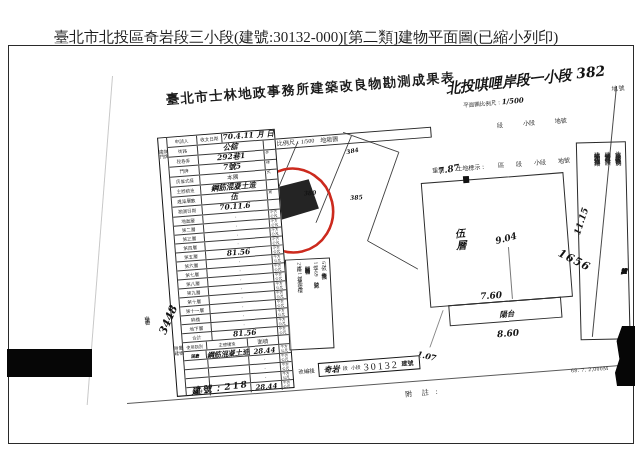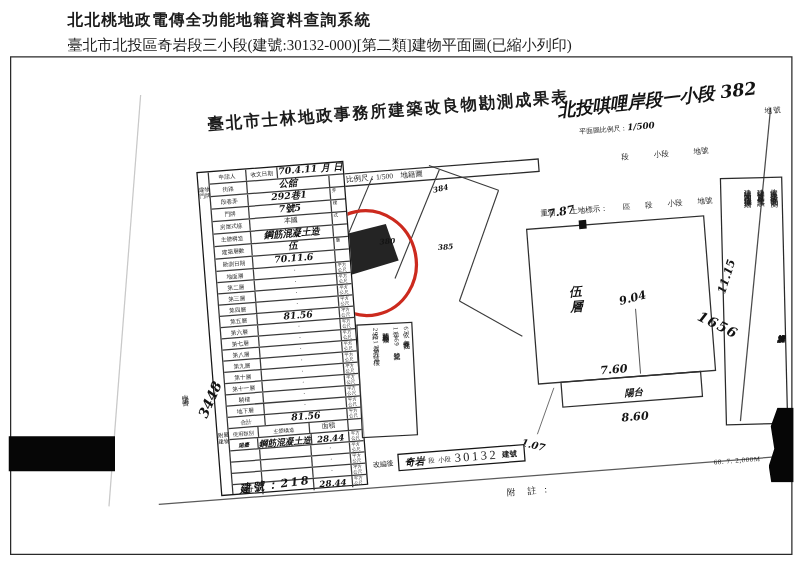--- a/index.html
+++ b/index.html
@@ -2,21 +2,21 @@
 <html><head>
 <meta charset="utf-8">
 <style>
   html,body{margin:0;padding:0;background:#fff;}
   #page{position:relative;width:640px;height:450px;background:#ffffff;overflow:hidden;
         font-family:"Liberation Serif","DejaVu Serif",serif;color:#1c1c1c;}
   .abs{position:absolute;}
   
   .sys-title{left:54px;top:8px;font-size:12.5px;letter-spacing:1px;font-weight:600;}
   .query-date{left:374px;top:13px;font-size:8.5px;}
-  .subtitle{left:54px;top:28px;font-size:12px;}
+  .subtitle{left:54px;top:28px;font-size:15px;}
   
   .frame{left:8px;top:45px;width:624px;height:397px;border:1px solid #2a2a2a;background:#fff;overflow:hidden;}
   
   .sheet-left{left:103px;top:30px;width:1px;height:330px;background:#c9c9c9;transform:rotate(4.4deg);transform-origin:0 0;}
   .sheet-right{left:607px;top:40px;width:1px;height:252px;background:#4a4a4a;transform:rotate(5.5deg);transform-origin:0 0;}
   .sheet-bottom{left:118px;top:357px;width:522px;height:1px;background:#5a5a5a;transform:rotate(-4.4deg);transform-origin:0 0;}
   
   .doc{left:102px;top:15px;width:548px;height:388px;transform:rotate(-4.4deg);transform-origin:0 0;}
   .doc *{box-sizing:border-box;}
   .hw{font-family:"DejaVu Serif",serif;font-style:italic;font-weight:700;color:#131313;}
@@ -79,21 +79,20 @@
   .watermark{left:2px;top:201px;width:638px;z-index:9;font-family:"Liberation Sans","DejaVu Sans",sans-serif;
              font-weight:900;font-size:37px;line-height:42px;white-space:nowrap;letter-spacing:0;}
   svg text{font-family:"DejaVu Serif",serif;}
   .svghw{font-style:italic;font-weight:700;fill:#141414;}
 </style>
 </head>
 <body>
 
 <div id="page">
 
-  <div class="abs sys-title">北北桃地政電傳全功能地籍資料查詢系統</div>
   <div class="abs subtitle">臺北市北投區奇岩段三小段(建號:30132-000)[第二類]建物平面圖(已縮小列印)</div>
 
   <div class="abs frame">
     <div class="abs sheet-left"></div>
     <div class="abs sheet-right"></div>
     <div class="abs sheet-bottom"></div>
 
     <div class="abs doc">
 
       <div class="abs doc-title">臺北市士林地政事務所建築改良物勘測成果表</div>

